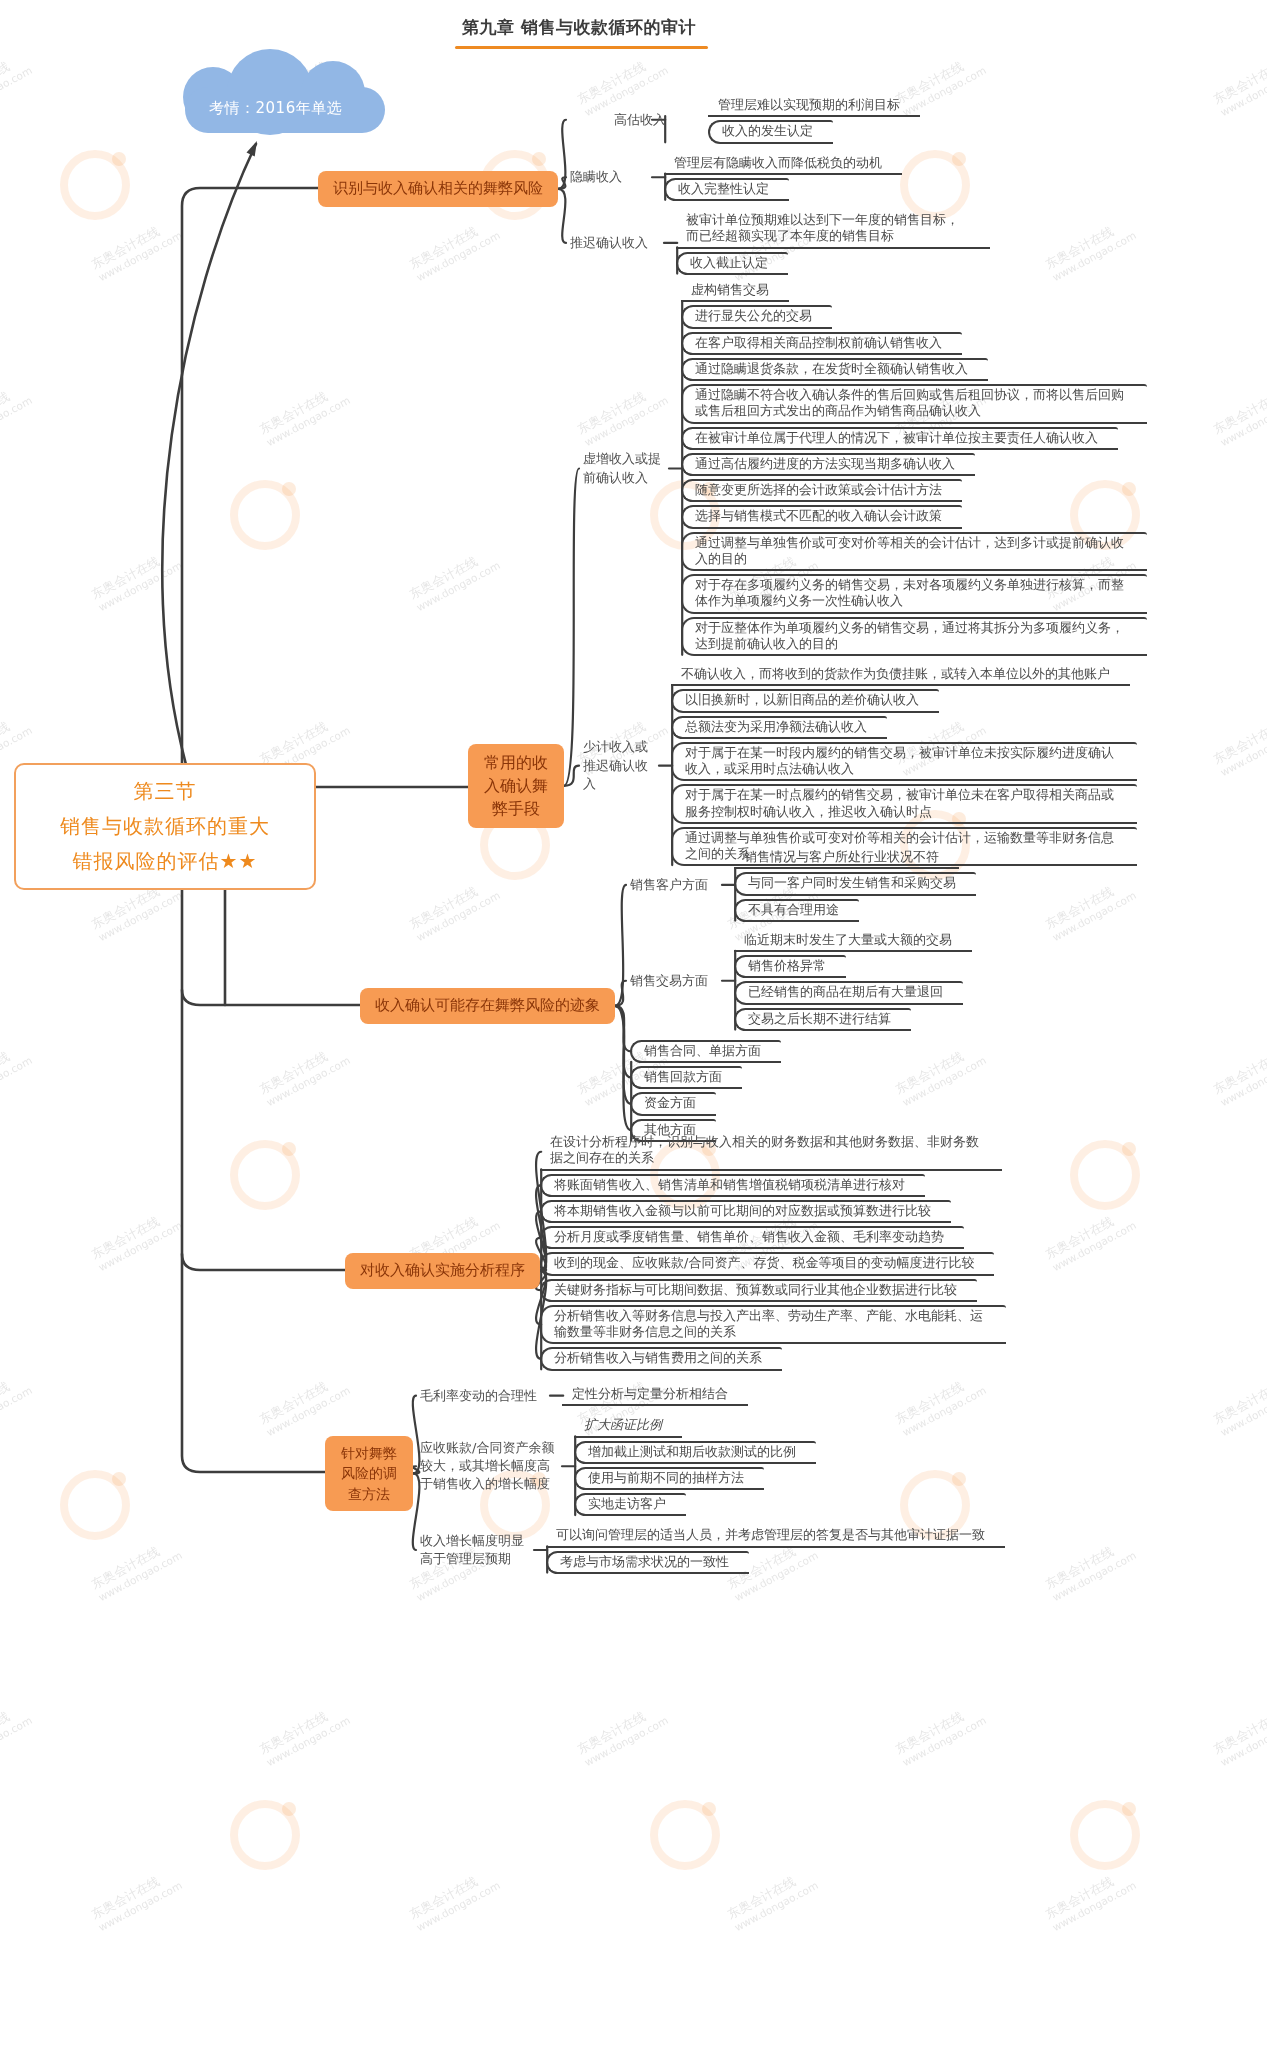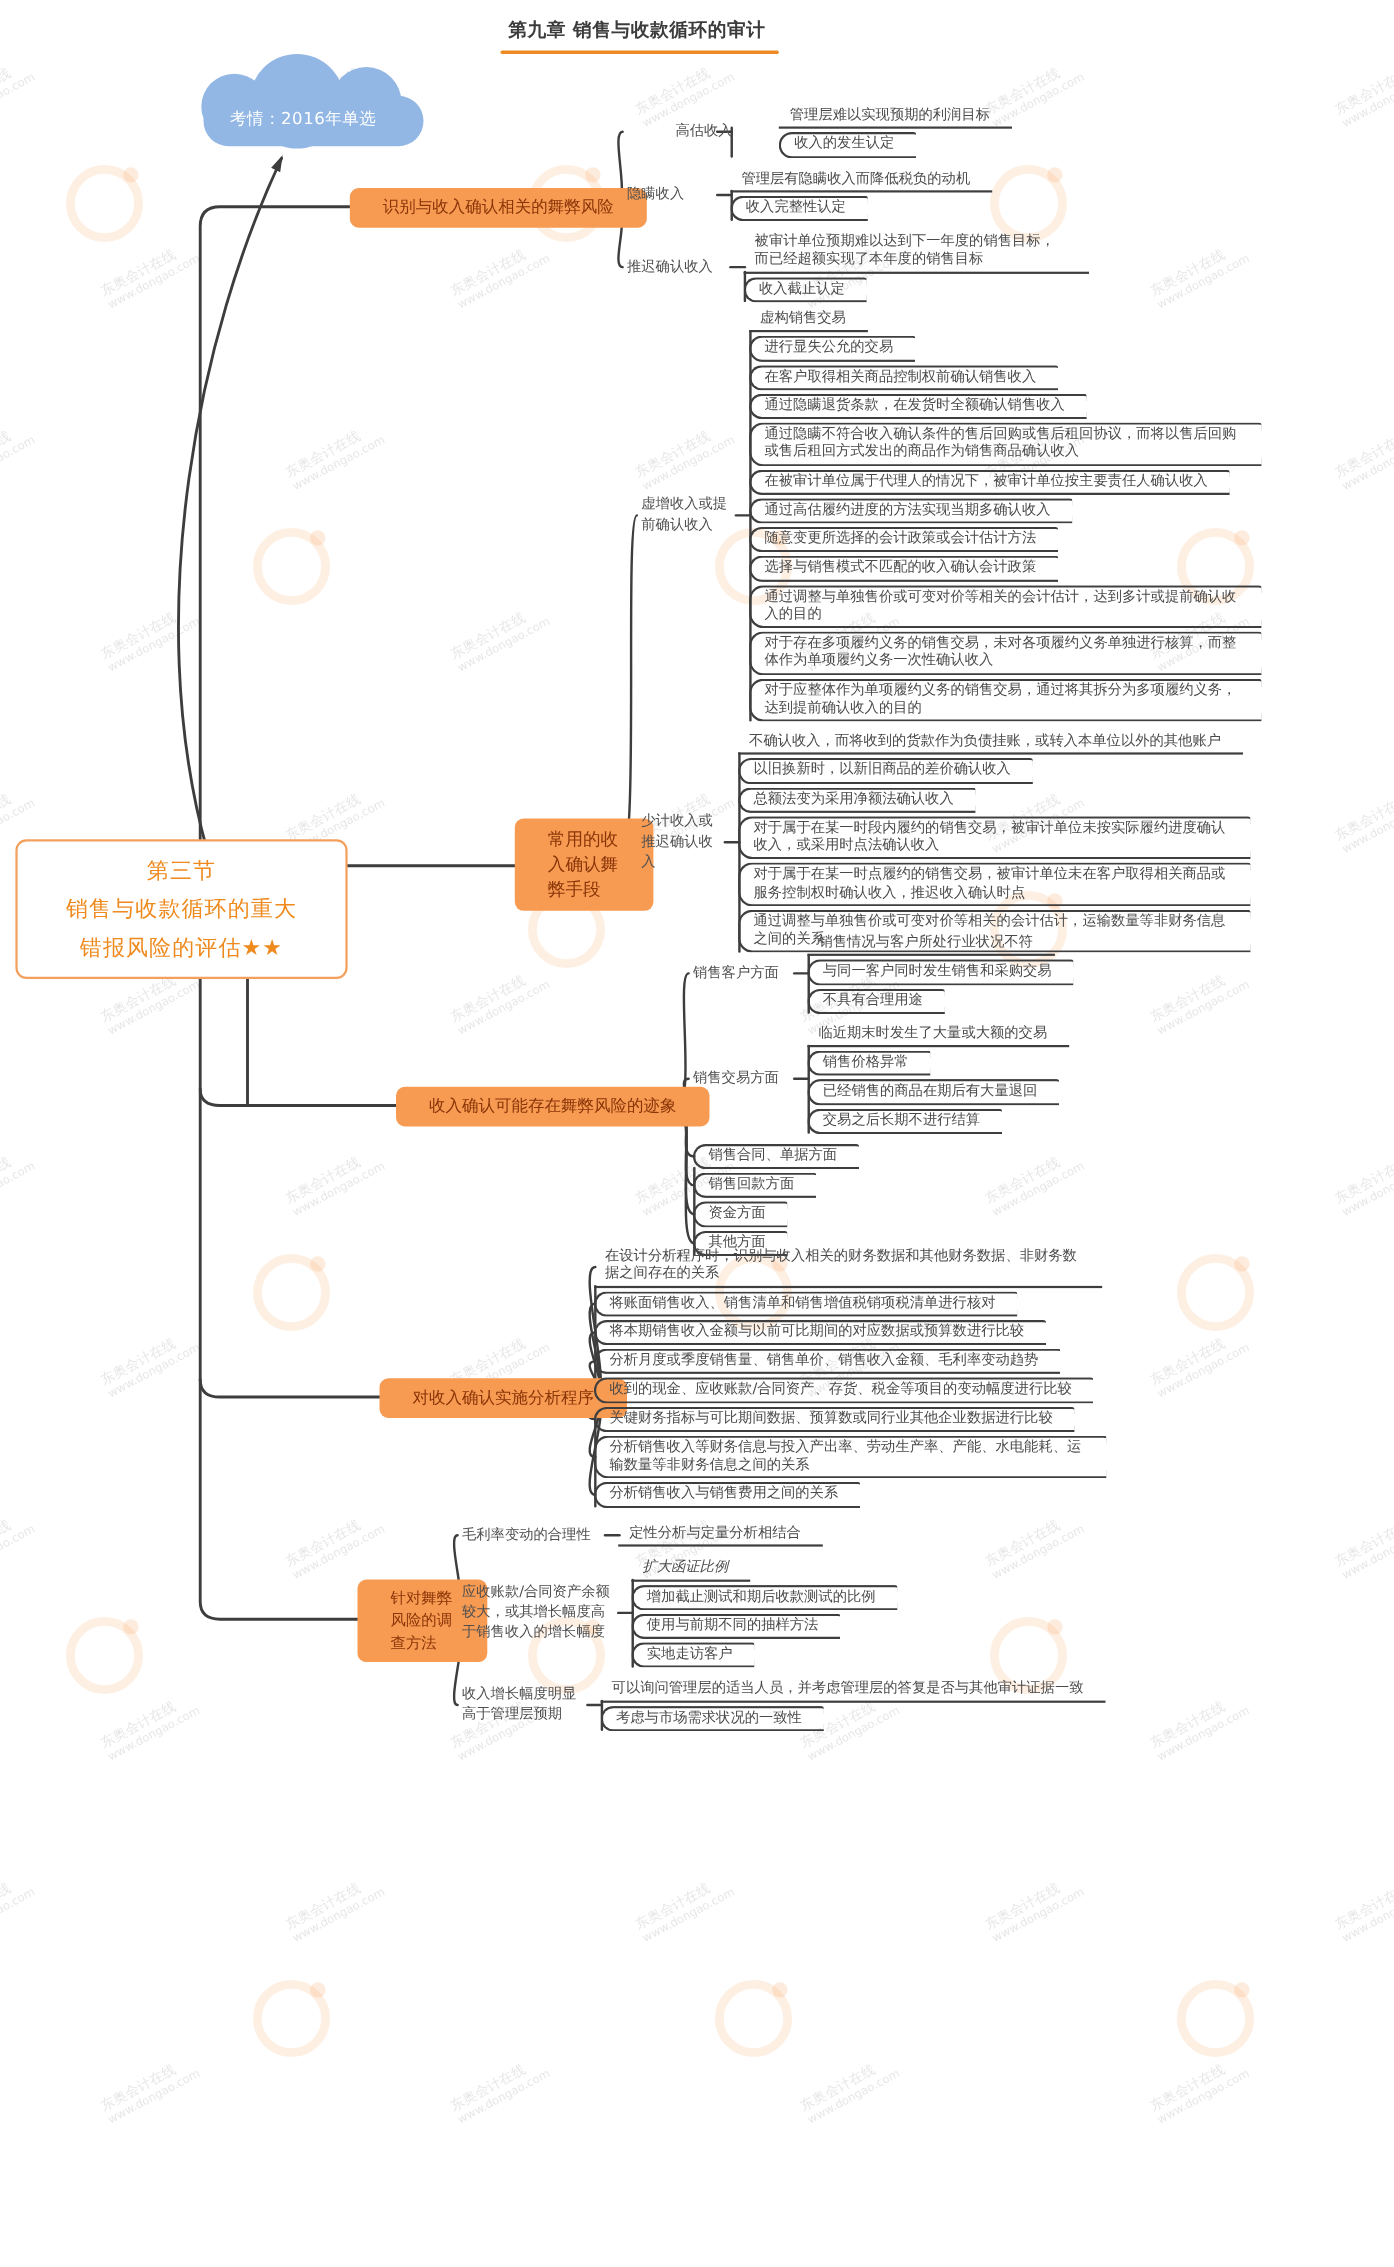--- a/index.html
+++ b/index.html
@@ -29,22 +29,22 @@
   .cloud .c2{left:44px;top:-6px;width:86px;height:86px;}
   .cloud .c3{left:118px;top:6px;width:64px;height:64px;}
   .cloud .c4{left:2px;top:32px;width:200px;height:46px;border-radius:23px;}
   .cloud .ctext{position:absolute;left:26px;top:44px;color:#fff;font-size:15px;letter-spacing:.5px;z-index:1;}
   
   .central{position:absolute;left:14px;top:763px;width:302px;height:127px;box-sizing:border-box;
            border:2.5px solid #f2a05c;border-radius:10px;background:#fff;z-index:2;
            display:flex;flex-direction:column;justify-content:center;align-items:center;
            color:#ee8a1e;font-size:20px;line-height:1.75;letter-spacing:1px;}
   
-  .bbox{position:absolute;background:#f79b53;color:#8a3508;border-radius:8px;padding:7px 30px;
-        font-size:15px;line-height:1.45;z-index:2;}
+  .bbox{position:absolute;background:#f79b53;color:#8a3508;border-radius:8px;padding:7px 15px;
+        font-size:15px;line-height:1.45;text-align:center;z-index:2;}
   
   .groups{position:absolute;display:flex;flex-direction:column;z-index:2;}
   .grow{display:flex;align-items:center;gap:14px;}
   .glabel{flex:0 0 auto;font-size:13px;line-height:1.4;color:#4f4f4f;}
   .gitems{display:flex;flex-direction:column;align-items:flex-start;gap:3px;}
   .leaf{font-size:13px;line-height:1.25;color:#4a4a4a;padding:1px 20px 2px 10px;
         border-bottom:2.4px solid #3e3e3e;background:transparent;}
   .leaf.b{border-left:2.4px solid #3e3e3e;border-top:2.4px solid #3e3e3e;
           border-radius:13px 3px 0 13px;padding-left:12px;}
 </style>

